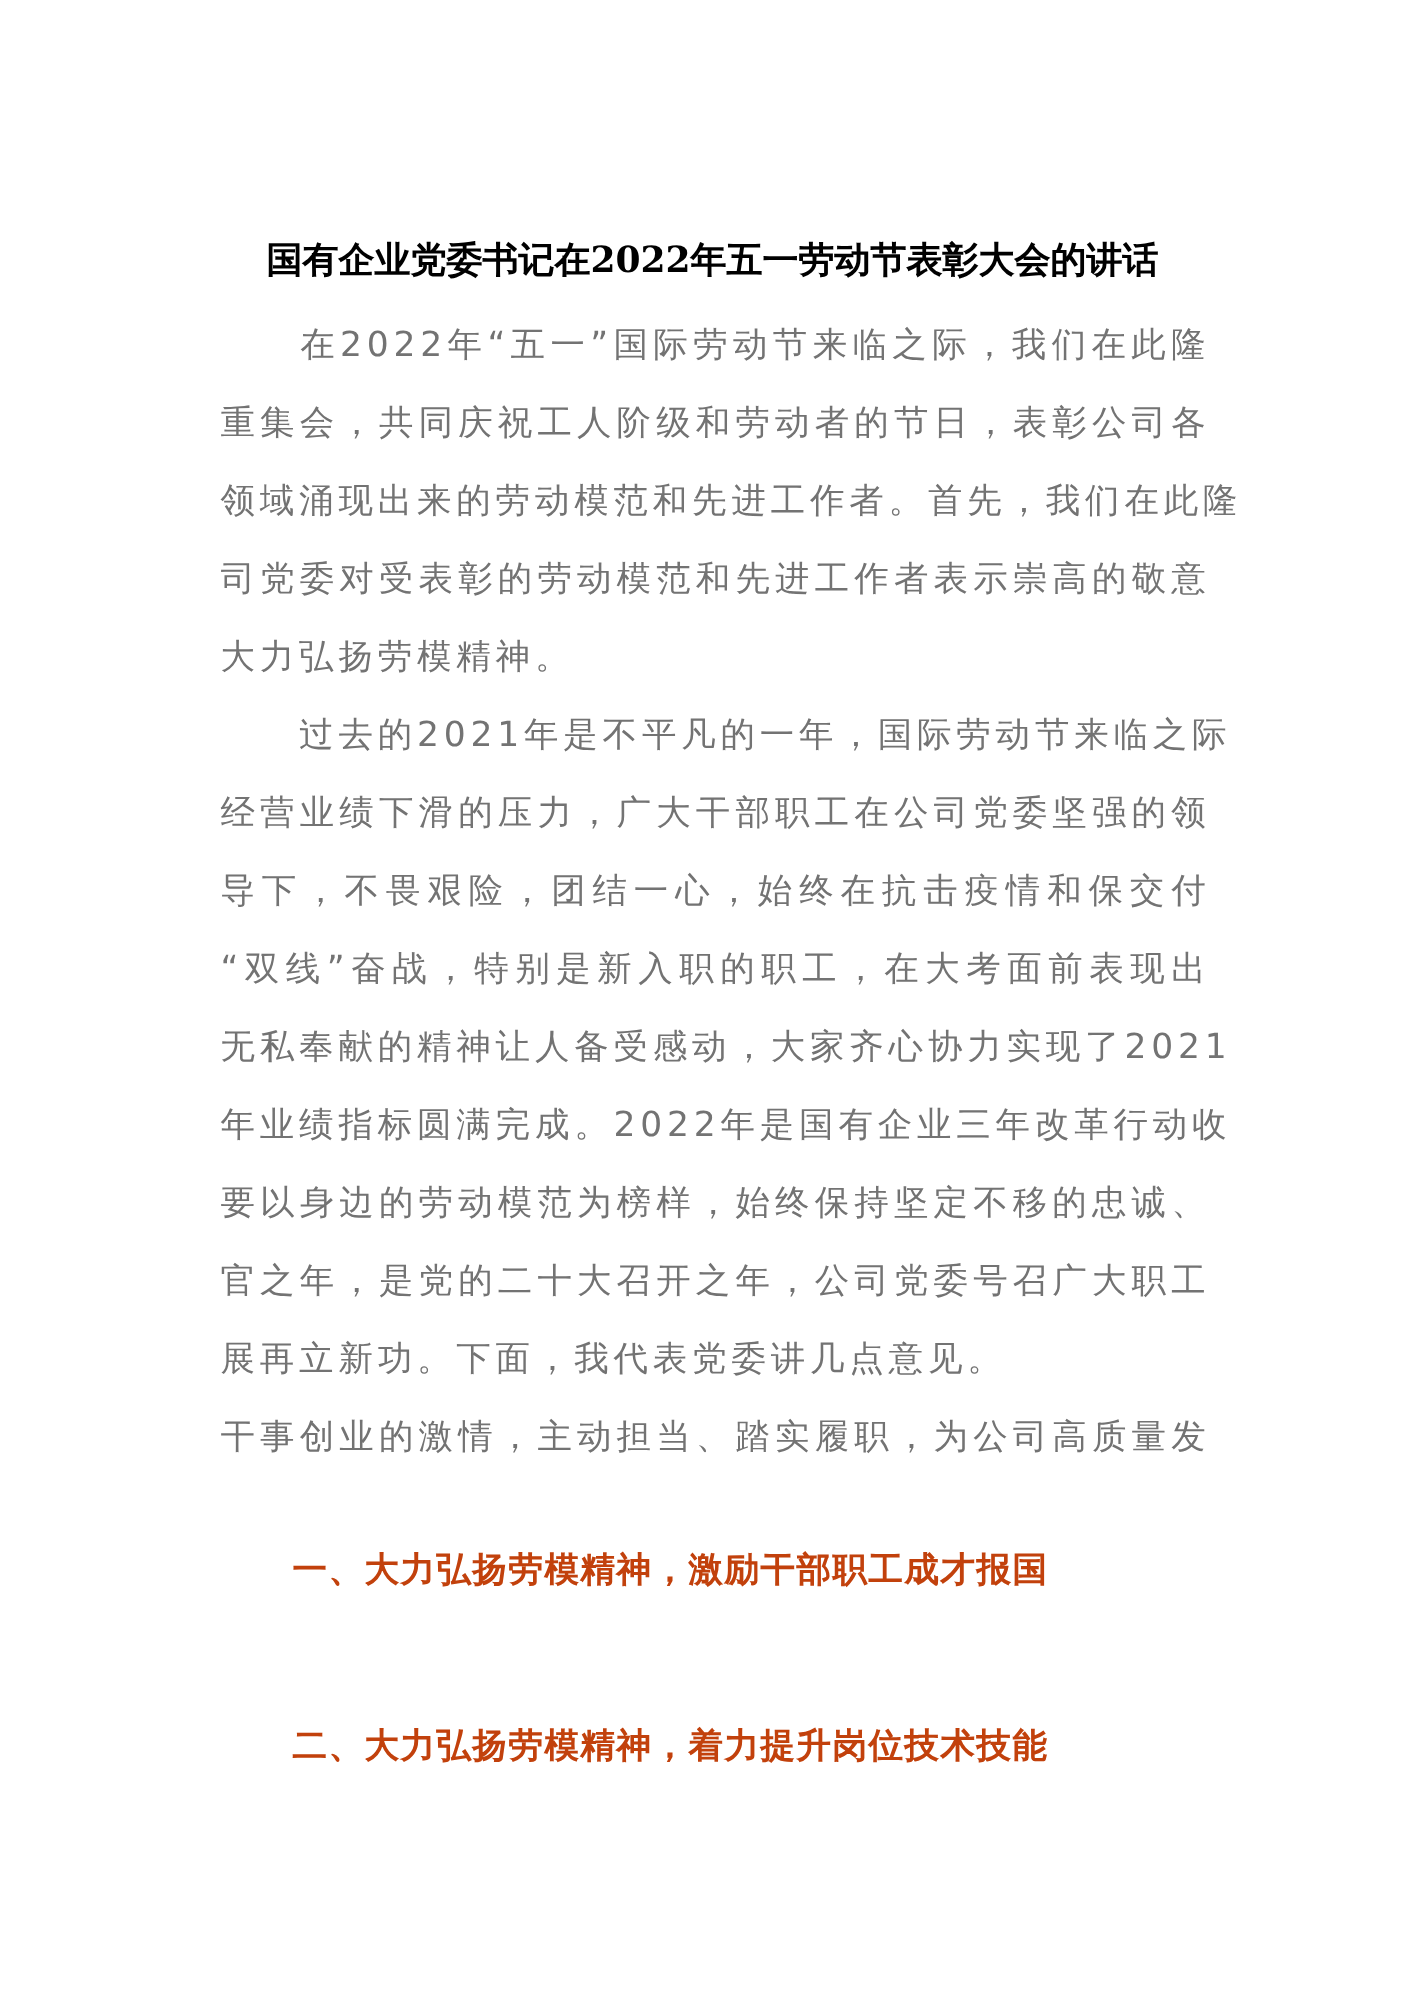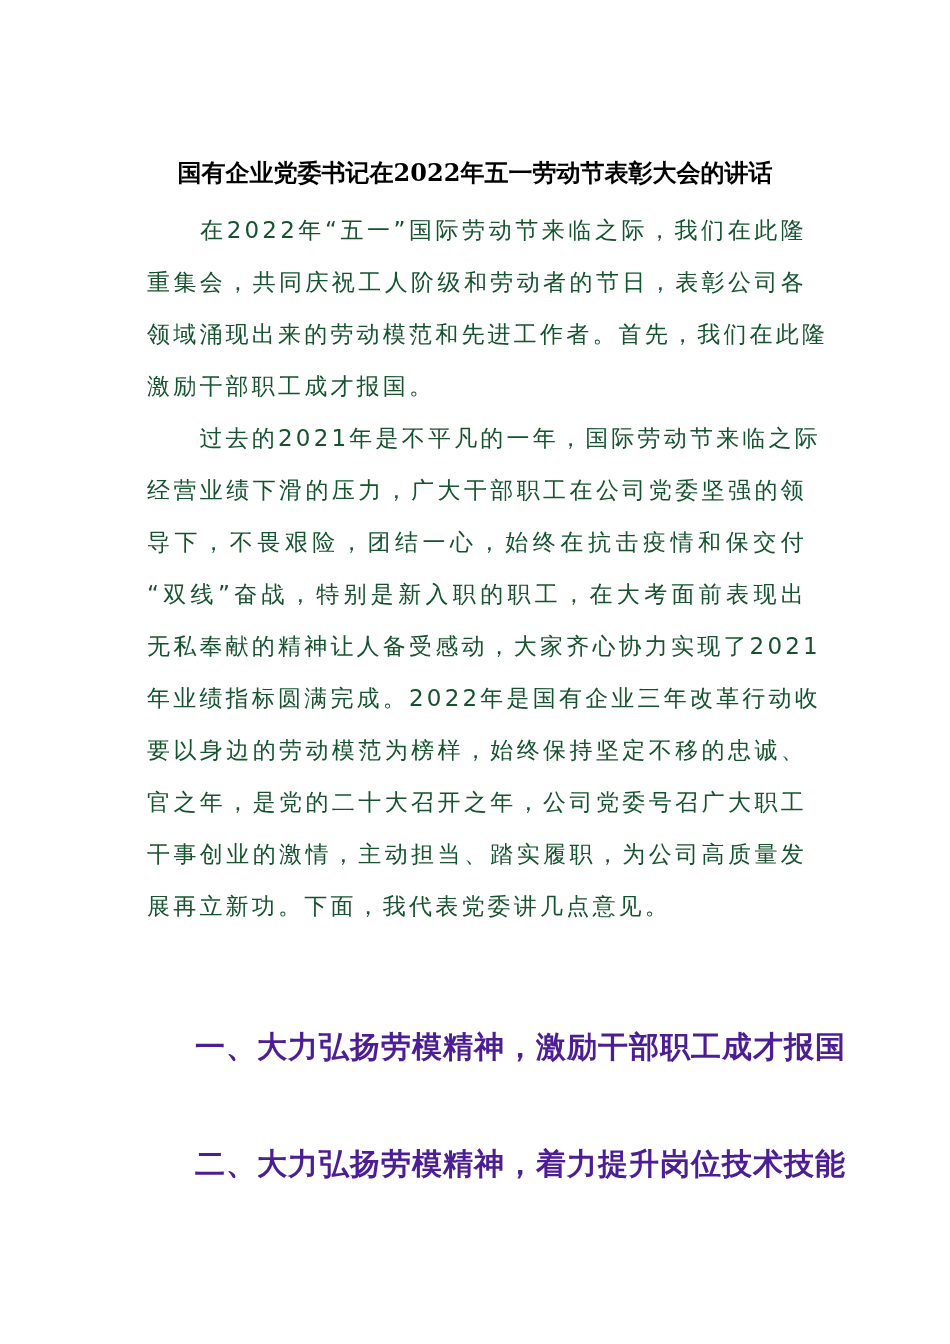--- a/index.html
+++ b/index.html
@@ -8,56 +8,57 @@
   .title {
     position: absolute; left: 0; width: 950px; top: 156px;
     text-align: center;
     font-family: "DejaVu Serif", "Liberation Serif", serif;
     font-weight: bold; font-size: 24px; line-height: 34px; color: #000;
     letter-spacing: 0px;
   }
   .body-text {
     position: absolute; left: 147px; width: 660px; top: 204px;
     font-family: "DejaVu Sans", "Liberation Sans", sans-serif;
-    font-size: 23px; line-height: 52px; color: #14532d;
+    font-size: 23px; line-height: 52px; color: #737373;
     letter-spacing: 3.2px;
   }
   .line { display: block; white-space: nowrap; height: 52px; text-align: justify; text-align-last: justify; }
   .line.last { text-align-last: left; }
   .heading {
     position: absolute; left: 195px;
     font-family: "DejaVu Sans", "Liberation Sans", sans-serif;
-    font-size: 30px; line-height: 34px; color: #4c1d95; font-weight: 600;
+    font-size: 23px; line-height: 34px; color: #c2410c; font-weight: 600;
     letter-spacing: 1px; white-space: nowrap;
   }
   .h1 { top: 1030px; }
   .h2 { top: 1107px; margin-top: 40px; }
 </style>
 </head>
 <body>
 
 <div class="page">
   <div class="title">国有企业党委书记在2022年五一劳动节表彰大会的讲话</div>
 
   <div class="body-text">
     <div>
       <span class="line">　　在2022年“五一”国际劳动节来临之际，我们在此隆</span>
       <span class="line">重集会，共同庆祝工人阶级和劳动者的节日，表彰公司各</span>
       <span class="line">领域涌现出来的劳动模范和先进工作者。首先，我们在此隆</span>
-      <span class="line last">激励干部职工成才报国。</span>
+      <span class="line">司党委对受表彰的劳动模范和先进工作者表示崇高的敬意</span>
+      <span class="line last">大力弘扬劳模精神。</span>
     </div>
     <div>
       <span class="line">　　过去的2021年是不平凡的一年，国际劳动节来临之际</span>
       <span class="line">经营业绩下滑的压力，广大干部职工在公司党委坚强的领</span>
       <span class="line">导下，不畏艰险，团结一心，始终在抗击疫情和保交付</span>
       <span class="line">“双线”奋战，特别是新入职的职工，在大考面前表现出</span>
       <span class="line">无私奉献的精神让人备受感动，大家齐心协力实现了2021</span>
       <span class="line">年业绩指标圆满完成。2022年是国有企业三年改革行动收</span>
       <span class="line">要以身边的劳动模范为榜样，始终保持坚定不移的忠诚、</span>
       <span class="line">官之年，是党的二十大召开之年，公司党委号召广大职工</span>
+      <span class="line last">展再立新功。下面，我代表党委讲几点意见。</span>
       <span class="line">干事创业的激情，主动担当、踏实履职，为公司高质量发</span>
-      <span class="line last">展再立新功。下面，我代表党委讲几点意见。</span>
     </div>
   </div>
 
   <div class="heading h1">一、大力弘扬劳模精神，激励干部职工成才报国</div>
   <div class="heading h2">二、大力弘扬劳模精神，着力提升岗位技术技能</div>
 </div>
 
 </body></html>

